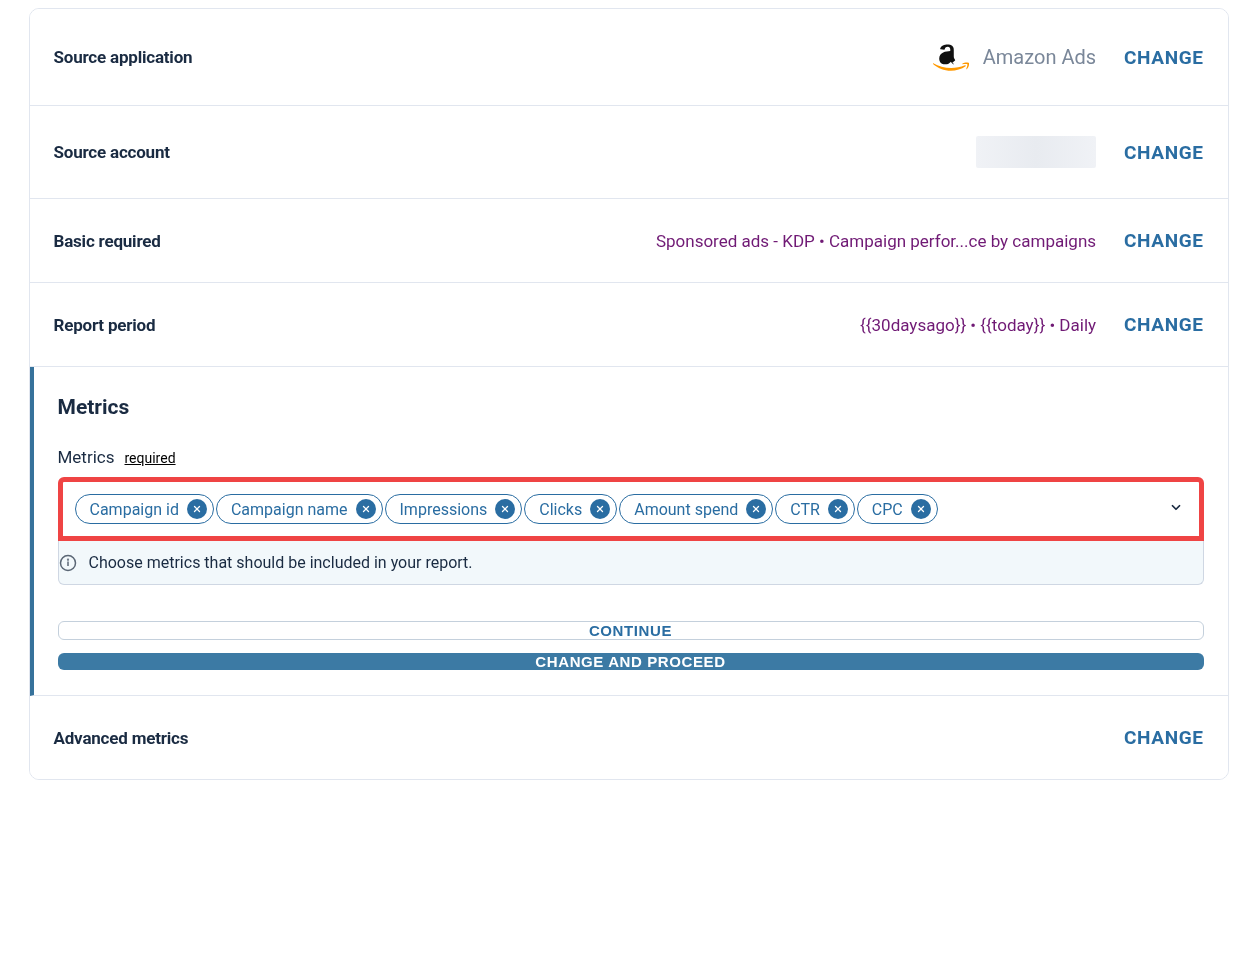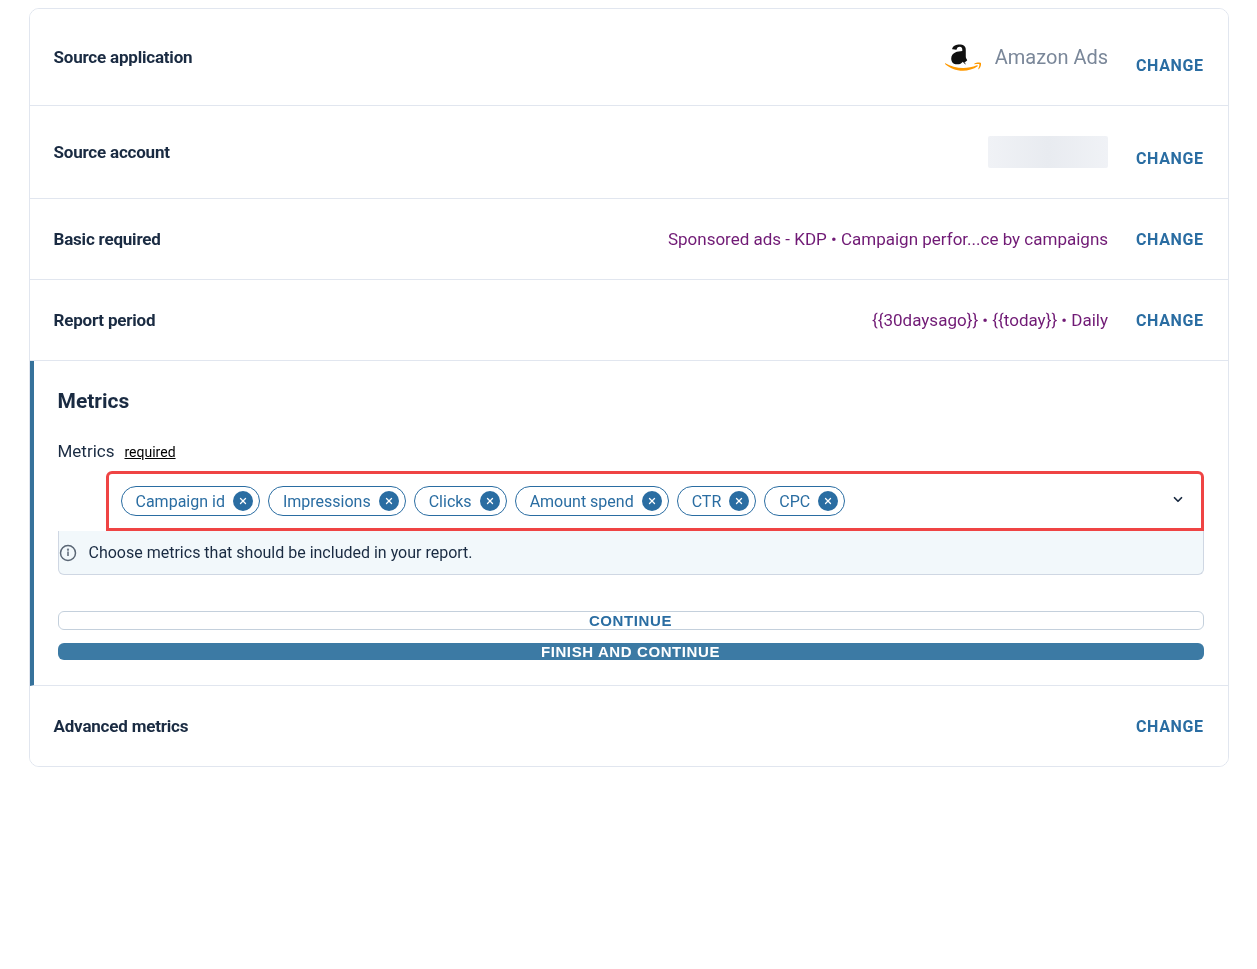--- a/index.html
+++ b/index.html
@@ -26,36 +26,36 @@
     }
     .section:last-child { border-bottom: none; }
     .section-title {
       font-size: 17px;
       font-weight: 700;
       color: #1a2b42;
       letter-spacing: -0.2px;
     }
     .section-right {
       display: flex;
-      align-items: flex-end;
+      align-items: center;
       gap: 28px;
     }
     .source-info {
       display: flex;
       align-items: center;
       gap: 14px;
     }
     .source-label {
       font-size: 20px;
       font-weight: 400;
       color: #7a8799;
     }
     .change-link {
       color: #2a6da2;
-      font-size: 16px;
+      font-size: 19px;
       font-weight: 700;
       letter-spacing: 0.6px;
       cursor: pointer;
       text-decoration: none;
     }
     .summary-text {
       font-size: 17px;
       color: #701a75;
       font-weight: 400;
     }
@@ -86,30 +86,29 @@
       align-items: baseline;
       gap: 10px;
     }
     .required {
       font-size: 14px;
       color: #000000;
       font-weight: 400;
       text-decoration: underline;
     }
     .chip-container {
-      border: 3px solid #ef4444;
+      border: 5px solid #ef4444;
       border-radius: 6px 6px 0 0;
       padding: 12px 42px 12px 12px;
       display: flex;
       flex-wrap: wrap;
-      gap: 8px;
+      gap: 2px;
       position: relative;
       background: #fff;
       min-height: 60px;
-      margin-left: 48px;
     }
     .chip {
       display: inline-flex;
       align-items: center;
       gap: 8px;
       border: 1.5px solid #2a6da2;
       border-radius: 18px;
       padding: 4px 6px 4px 14px;
       font-size: 16px;
       color: #2a6da2;
@@ -243,20 +242,29 @@
       <span class="chip">
           <span>Campaign id</span>
           <span class="chip-remove">
             <svg viewBox="0 0 24 24" fill="none" stroke="currentColor" stroke-width="3" stroke-linecap="round">
               <line x1="6" y1="6" x2="18" y2="18"></line>
               <line x1="18" y1="6" x2="6" y2="18"></line>
             </svg>
           </span>
         </span>
         <span class="chip">
+          <span>Campaign name</span>
+          <span class="chip-remove">
+            <svg viewBox="0 0 24 24" fill="none" stroke="currentColor" stroke-width="3" stroke-linecap="round">
+              <line x1="6" y1="6" x2="18" y2="18"></line>
+              <line x1="18" y1="6" x2="6" y2="18"></line>
+            </svg>
+          </span>
+        </span>
+        <span class="chip">
           <span>Impressions</span>
           <span class="chip-remove">
             <svg viewBox="0 0 24 24" fill="none" stroke="currentColor" stroke-width="3" stroke-linecap="round">
               <line x1="6" y1="6" x2="18" y2="18"></line>
               <line x1="18" y1="6" x2="6" y2="18"></line>
             </svg>
           </span>
         </span>
         <span class="chip">
           <span>Clicks</span>
@@ -304,21 +312,21 @@
       <span class="info-icon">
         <svg viewBox="0 0 24 24" fill="none" stroke="currentColor" stroke-width="2">
             <circle cx="12" cy="12" r="10"></circle>
             <line x1="12" y1="10" x2="12" y2="16"></line>
             <circle cx="12" cy="7.5" r="0.5" fill="currentColor"></circle>
           </svg>
       </span>
       <span>Choose metrics that should be included in your report.</span>
     </div>
     <button class="btn btn-outline">CONTINUE</button>
-    <button class="btn btn-primary">FINISH AND CONTINUE</button>
+    <button class="btn btn-primary">CHANGE AND PROCEED</button>
   </div>
 
   <div class="section">
     <div class="section-title">Advanced metrics</div>
     <div class="section-right">
       <a class="change-link">CHANGE</a>
     </div>
   </div>
 
 </div>

